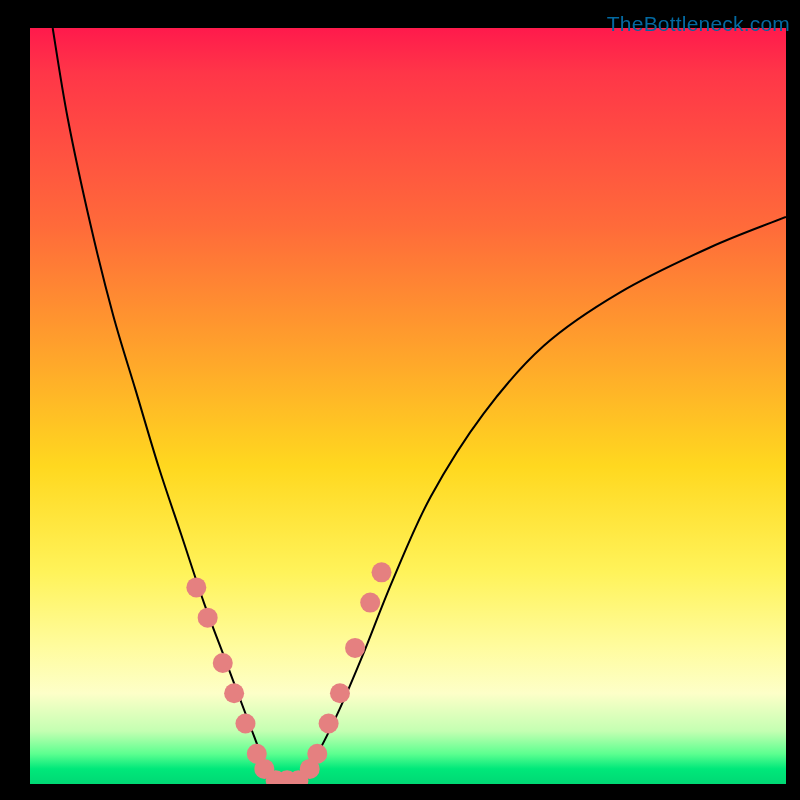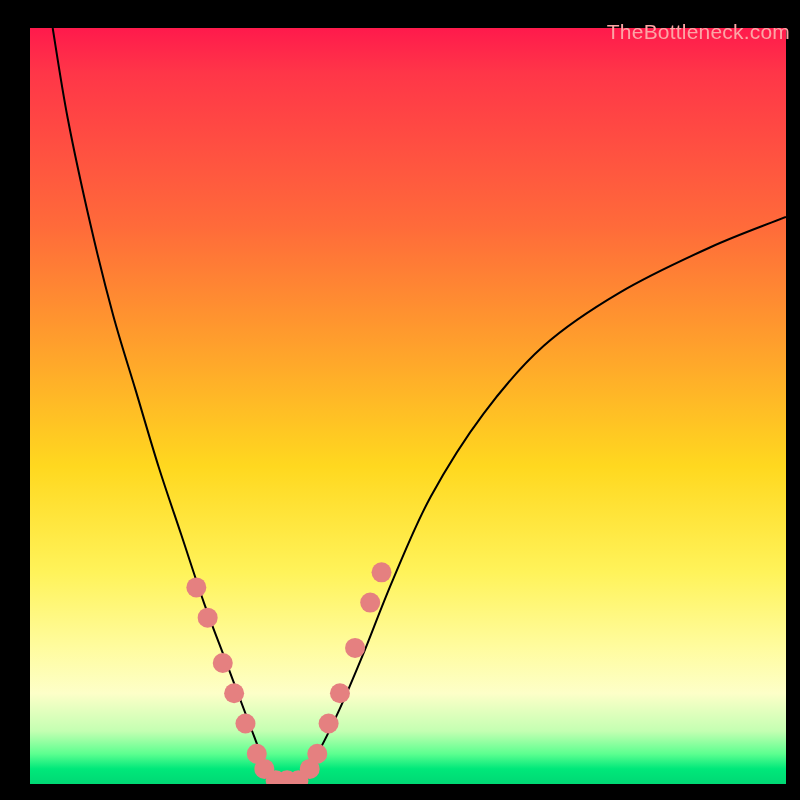--- a/index.html
+++ b/index.html
@@ -37,23 +37,23 @@
       #fffc9f 82%,
       #fdffc8 88%,
       #c4ffb2 93%,
       #5dff90 96%,
       #00e87a 98%,
       #00d874 100%
     );
   }
   .watermark {
     position: absolute;
-    top: 20px;
+    top: 12px;
     right: 10px;
-    color: #fca5a5;
+    color: #0369a1;
     font-size: 21px;
     font-weight: 500;
     letter-spacing: 0.2px;
   }
   svg.curves {
     position: absolute;
     left: 0;
     top: 0;
     width: 756px;
     height: 756px;

